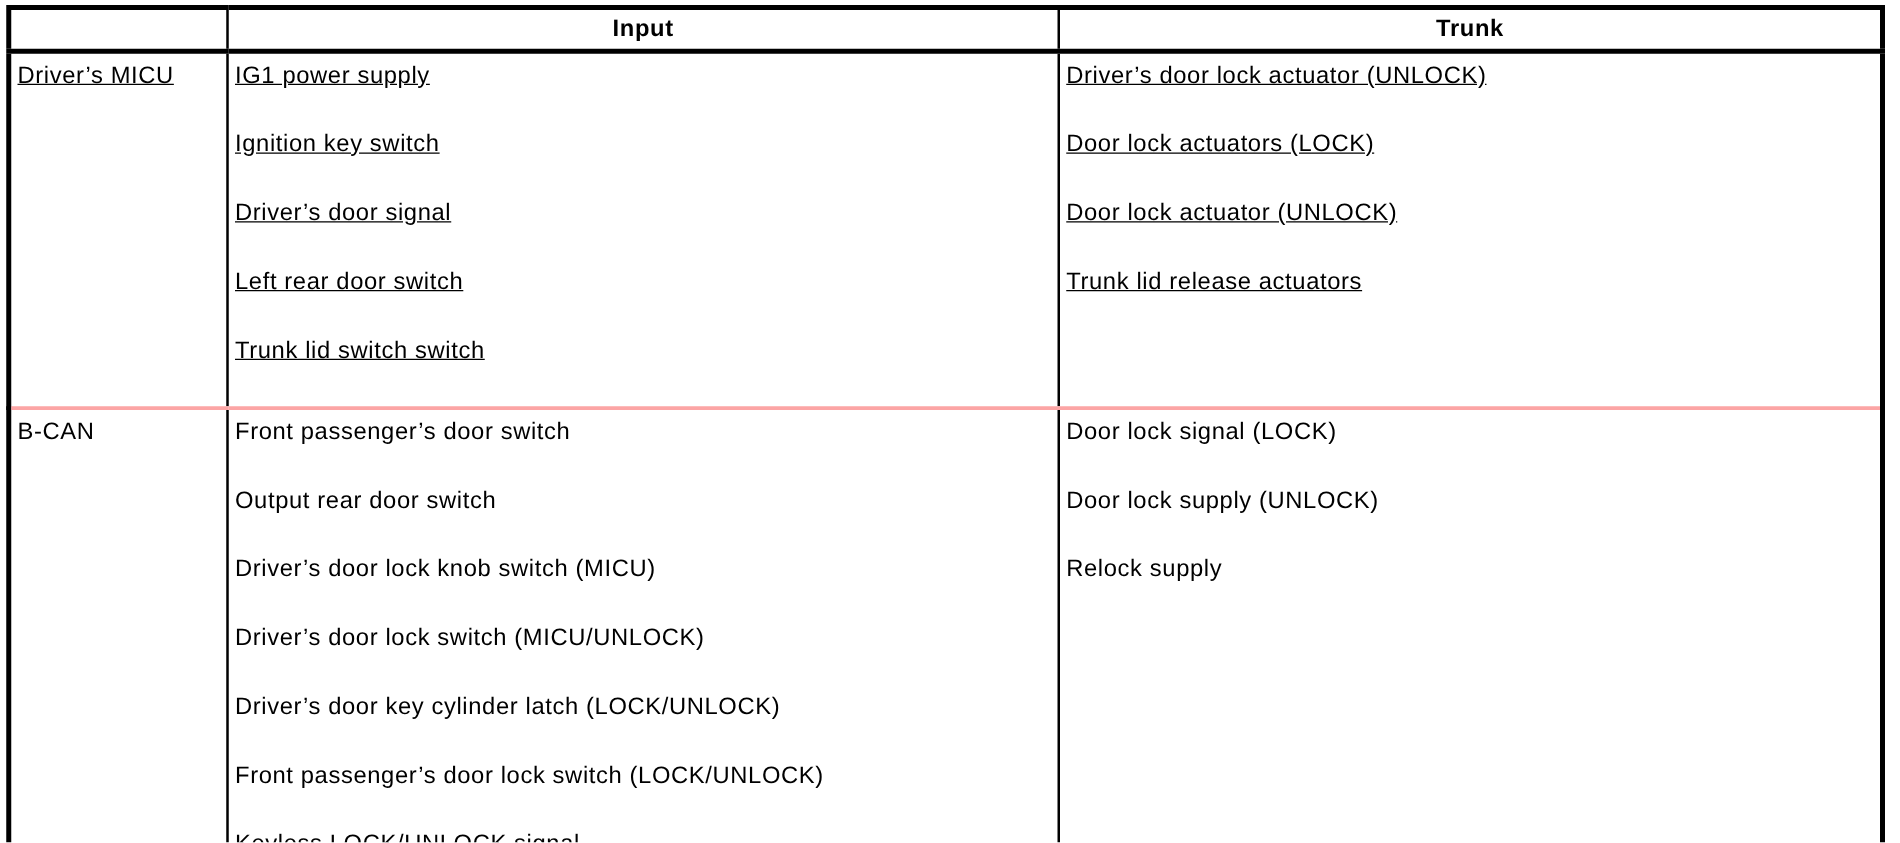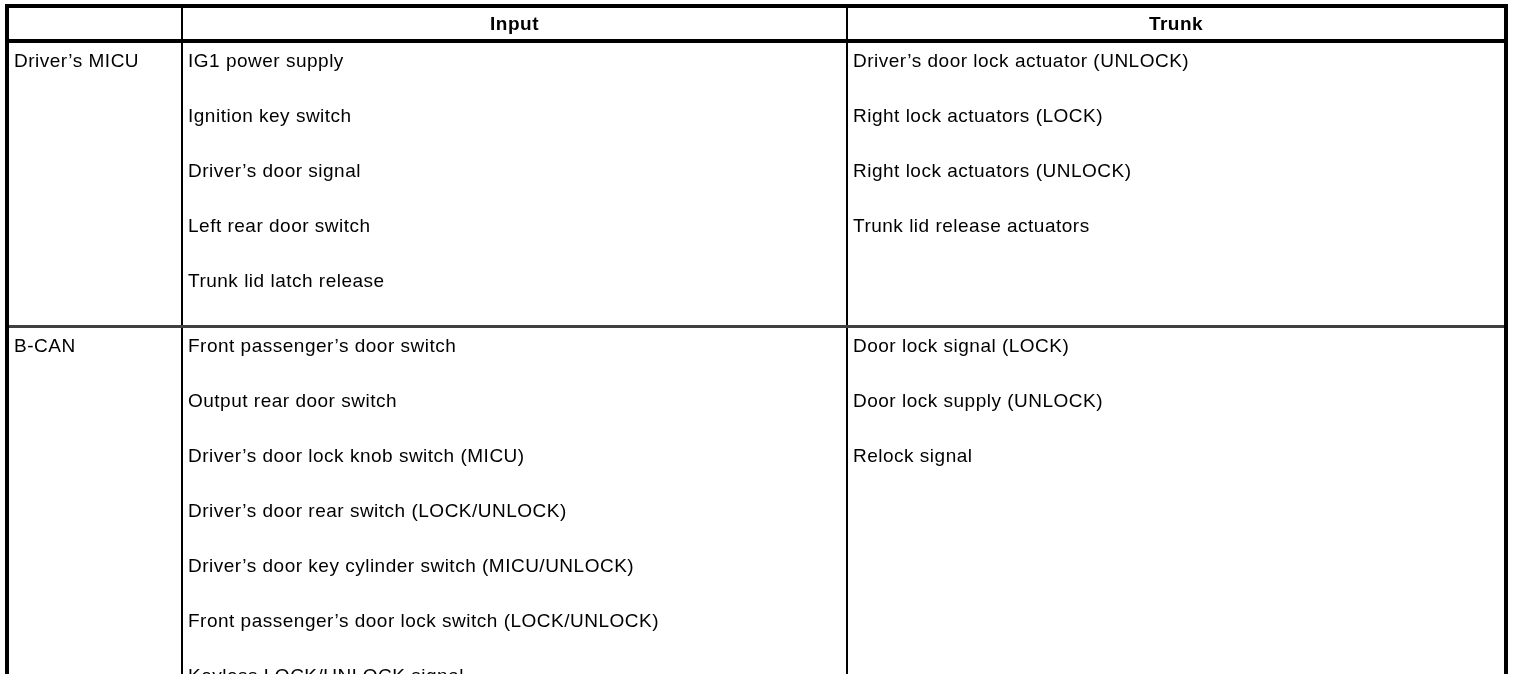--- a/index.html
+++ b/index.html
@@ -38,21 +38,22 @@
   }
   table.io-table td {
     border: 2px solid #000000;
     vertical-align: top;
     padding: 7px 4px 0 5px;
     font-size: 19px;
     letter-spacing: 0.5px;
   }
   tr.row-1 td {
     height: 250px;
-    border-bottom: 3px solid #404040;
+    border-bottom: 3px solid #fca5a5;
+    text-decoration: underline;
   }
   tr.row-2 td {
     height: 352px;
     border-bottom: 4px solid #000000;
   }
   .line {
     height: 55px;
     line-height: 22px;
     white-space: nowrap;
   }
@@ -84,43 +85,43 @@
     <tbody>
       <tr class="row-1">
         <td class="src-cell">
           <div class="src-line">Driver’s MICU</div>
         </td>
         <td>
           <div class="line">IG1 power supply</div>
           <div class="line">Ignition key switch</div>
           <div class="line">Driver’s door signal</div>
           <div class="line">Left rear door switch</div>
-          <div class="line">Trunk lid latch release</div>
+          <div class="line">Trunk lid switch switch</div>
         </td>
         <td>
           <div class="line">Driver’s door lock actuator (UNLOCK)</div>
-          <div class="line">Right lock actuators (LOCK)</div>
-          <div class="line">Right lock actuators (UNLOCK)</div>
+          <div class="line">Door lock actuators (LOCK)</div>
+          <div class="line">Door lock actuator (UNLOCK)</div>
           <div class="line">Trunk lid release actuators</div>
         </td>
       </tr>
       <tr class="row-2">
         <td class="src-cell">
           <div class="src-line">B-CAN</div>
         </td>
         <td>
           <div class="line">Front passenger’s door switch</div>
           <div class="line">Output rear door switch</div>
           <div class="line">Driver’s door lock knob switch (MICU)</div>
-          <div class="line">Driver’s door rear switch (LOCK/UNLOCK)</div>
-          <div class="line">Driver’s door key cylinder switch (MICU/UNLOCK)</div>
+          <div class="line">Driver’s door lock switch (MICU/UNLOCK)</div>
+          <div class="line">Driver’s door key cylinder latch (LOCK/UNLOCK)</div>
           <div class="line">Front passenger’s door lock switch (LOCK/UNLOCK)</div>
           <div class="line">Keyless LOCK/UNLOCK signal</div>
         </td>
         <td>
           <div class="line">Door lock signal (LOCK)</div>
           <div class="line">Door lock supply (UNLOCK)</div>
-          <div class="line">Relock signal</div>
+          <div class="line">Relock supply</div>
         </td>
       </tr>
     </tbody>
   </table>
 </div>
 
 </body></html>

